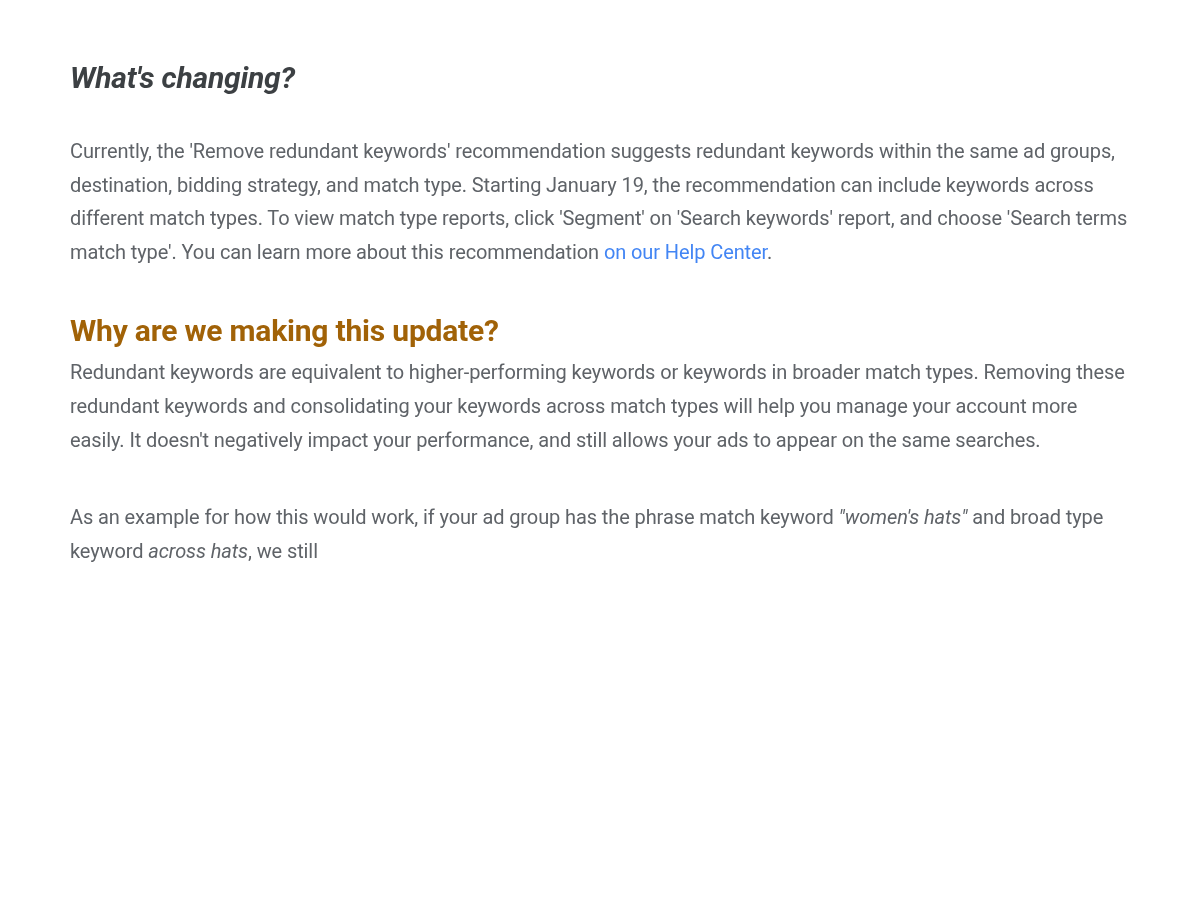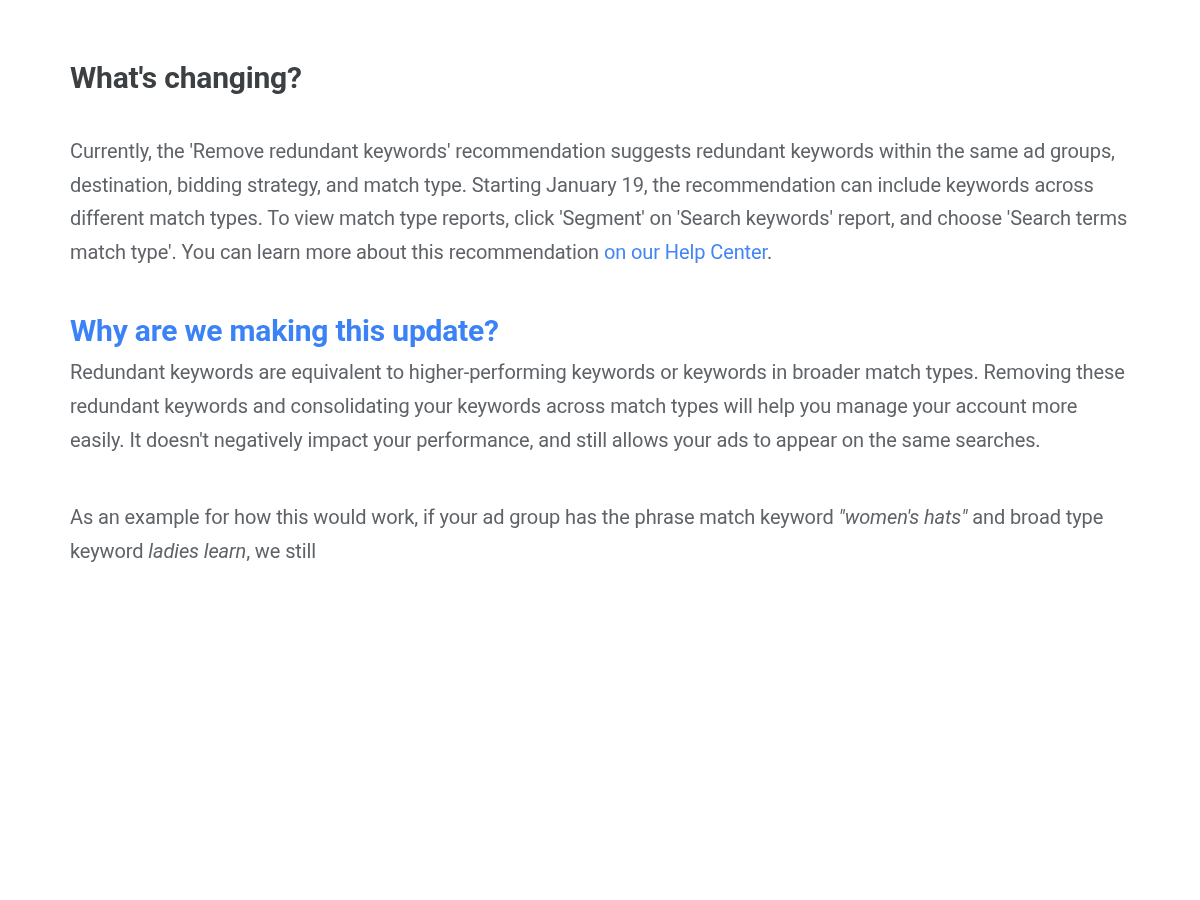--- a/index.html
+++ b/index.html
@@ -13,25 +13,26 @@
       padding: 60px 70px 0 70px;
       width: 1200px;
       color: #5f6368;
     }
     .heading {
       font-size: 30px;
       font-weight: 700;
       color: #3c4043;
       margin-bottom: 40px;
       letter-spacing: -0.2px;
+      font-style: italic;
     }
     .heading-tight {
       font-size: 30px;
       font-weight: 700;
-      color: #3b82f6;
+      color: #a16207;
       margin-bottom: 8px;
       letter-spacing: -0.2px;
     }
     .paragraph {
       font-size: 20px;
       line-height: 1.68;
       color: #5f6368;
       margin-bottom: 44px;
       letter-spacing: -0.1px;
     }
@@ -55,16 +56,16 @@
 
   <p class="paragraph">
     <span>Currently, the 'Remove redundant keywords' recommendation suggests redundant keywords within the same ad groups, destination, bidding strategy, and match type. Starting January 19, the recommendation can include keywords across different match types. To view match type reports, click 'Segment' on 'Search keywords' report, and choose 'Search terms match type'. You can learn more about this recommendation </span><a class="link" href="#">on our Help Center</a><span>.</span>
   </p>
 
   <h2 class="heading-tight">Why are we making this update?</h2>
 
   <p class="paragraph">Redundant keywords are equivalent to higher-performing keywords or keywords in broader match types. Removing these redundant keywords and consolidating your keywords across match types will help you manage your account more easily. It doesn't negatively impact your performance, and still allows your ads to appear on the same searches.</p>
 
   <p class="paragraph paragraph-last">
-    <span>As an example for how this would work, if your ad group has the phrase match keyword </span><span class="italic">"women's hats"</span><span> and broad type keyword </span><span class="italic">ladies learn</span><span>, we still</span>
+    <span>As an example for how this would work, if your ad group has the phrase match keyword </span><span class="italic">"women's hats"</span><span> and broad type keyword </span><span class="italic">across hats</span><span>, we still</span>
   </p>
 
 </div>
 
 </body></html>

